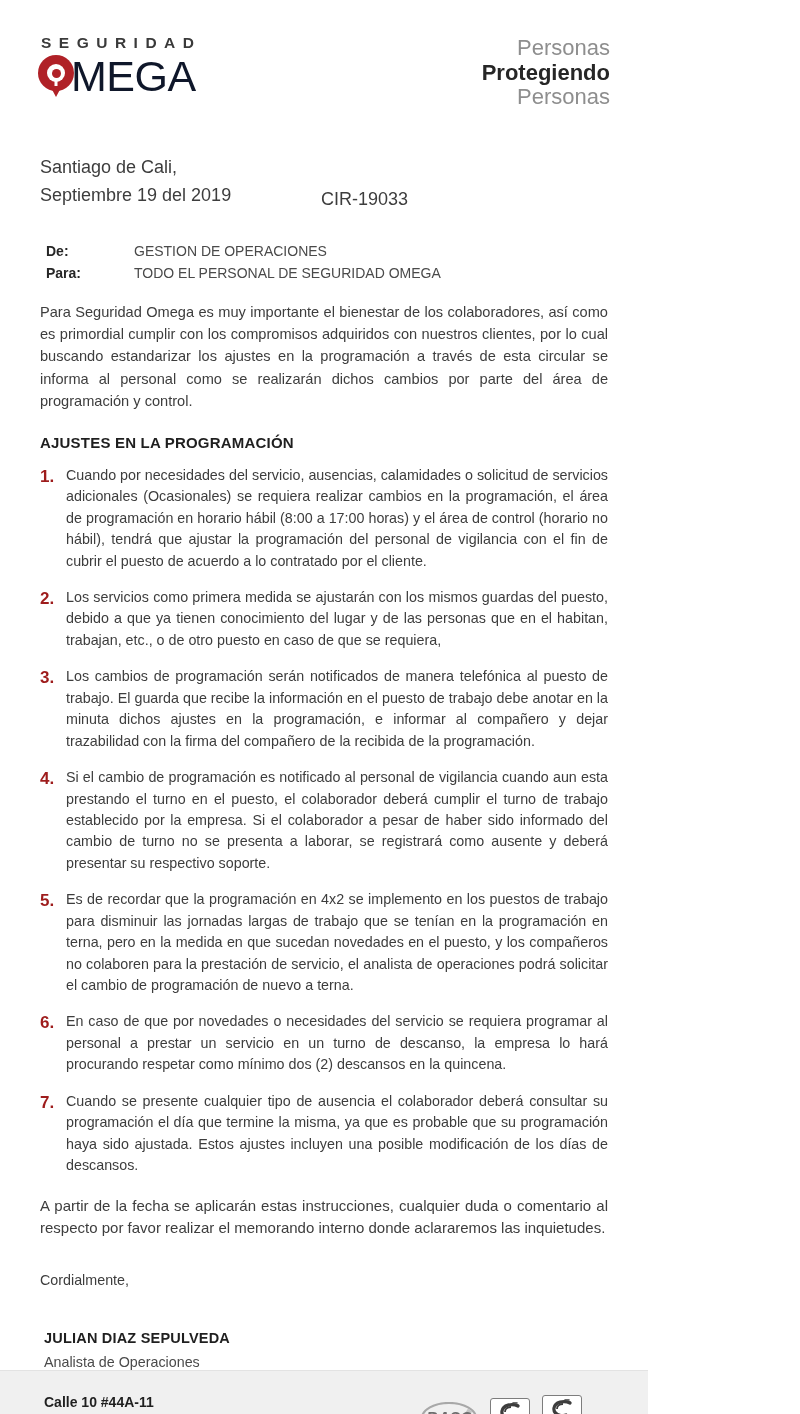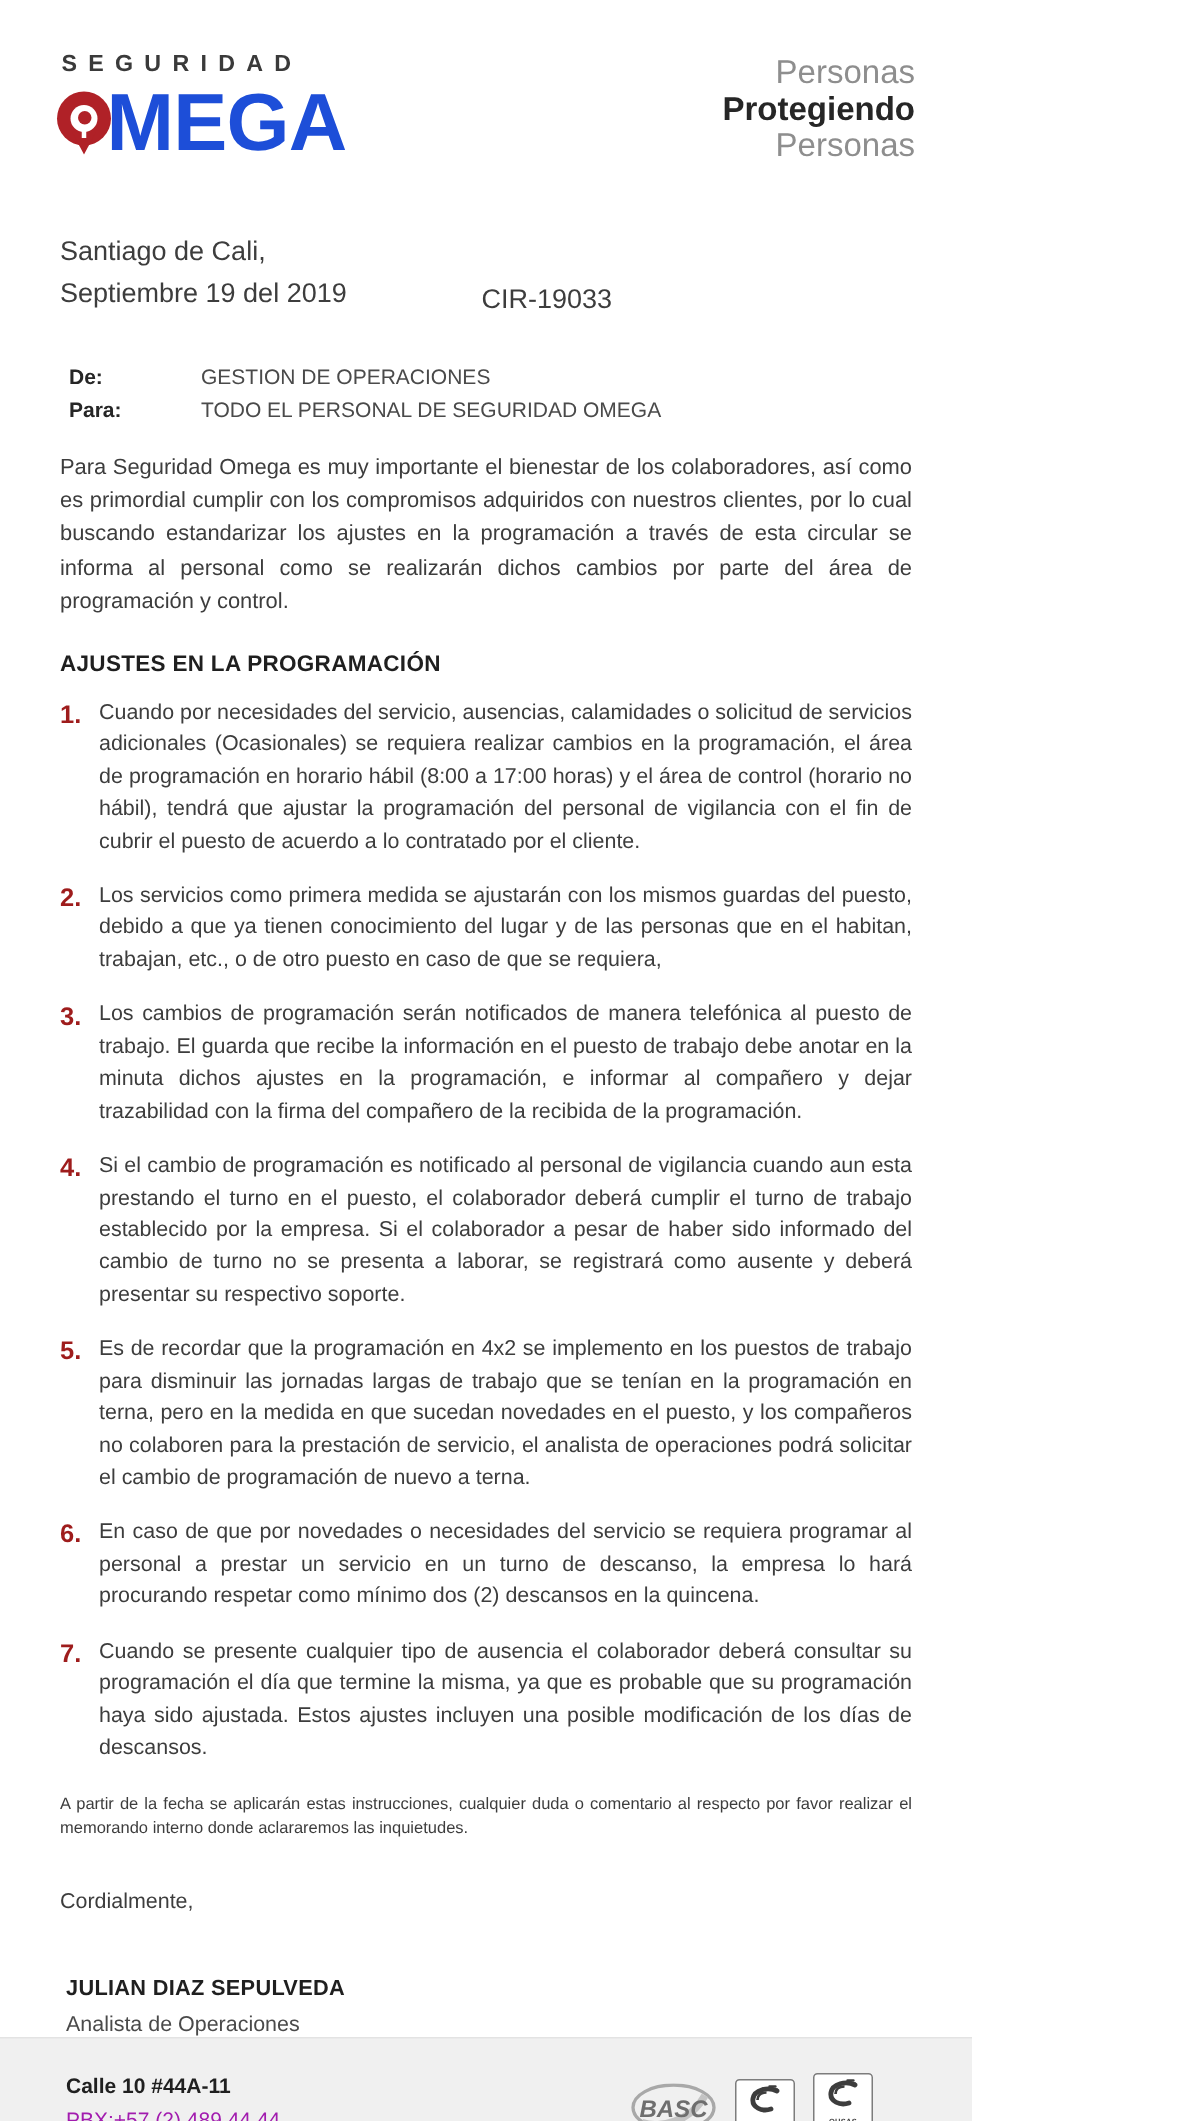--- a/index.html
+++ b/index.html
@@ -92,24 +92,24 @@
     position: absolute;
     left: 50%;
     top: 17px;
     width: 3px;
     height: 14px;
     background: #ffffff;
     transform: translateX(-50%);
   }
 
   .omega-text {
-    font-size: 54px;
-    font-weight: 700;
+    font-size: 43px;
+    font-weight: 400;
     letter-spacing: -0.5px;
-    color: #1d4ed8;
+    color: #0f172a;
     line-height: 1;
     font-family: "Liberation Sans", sans-serif;
   }
 
   .tagline {
     text-align: right;
     line-height: 1.12;
     padding-top: 6px;
   }
   .tagline div {
@@ -201,21 +201,21 @@
   .list-text {
     flex: 1;
     font-size: 14.3px;
     line-height: 1.5;
     text-align: justify;
     color: #3d3d3d;
   }
 
   .closing {
     margin-top: 18px;
-    font-size: 11px;
+    font-size: 15px;
     line-height: 1.5;
     text-align: justify;
     color: #3d3d3d;
   }
 
   .regards {
     margin-top: 32px;
     font-size: 14.3px;
     color: #3d3d3d;
   }

